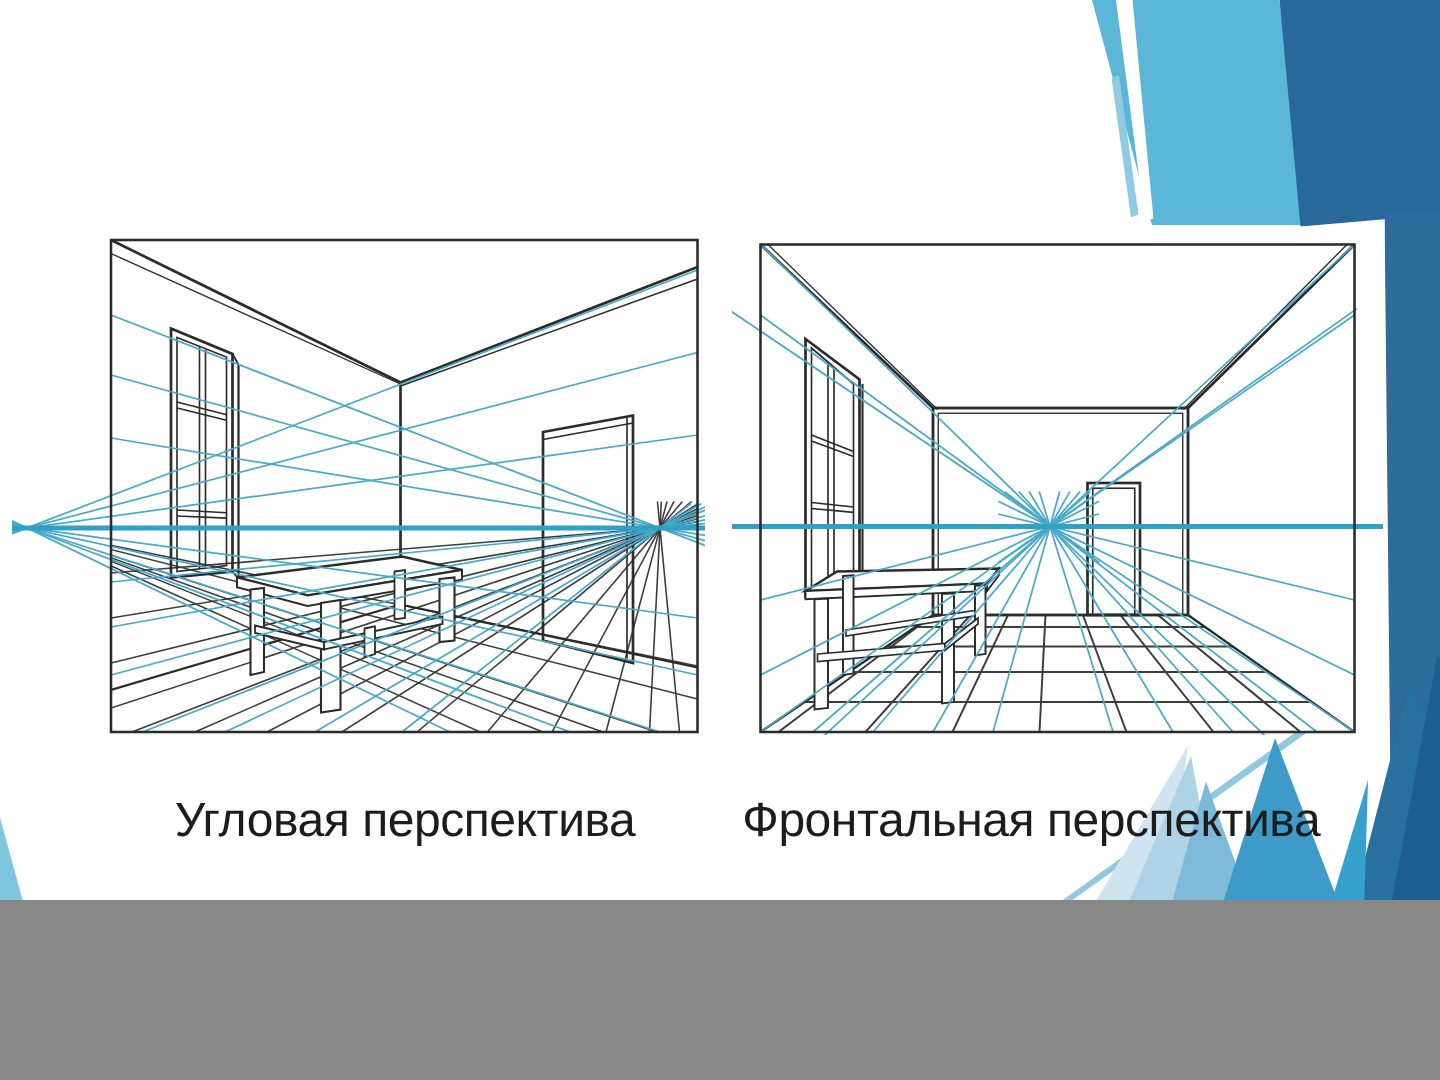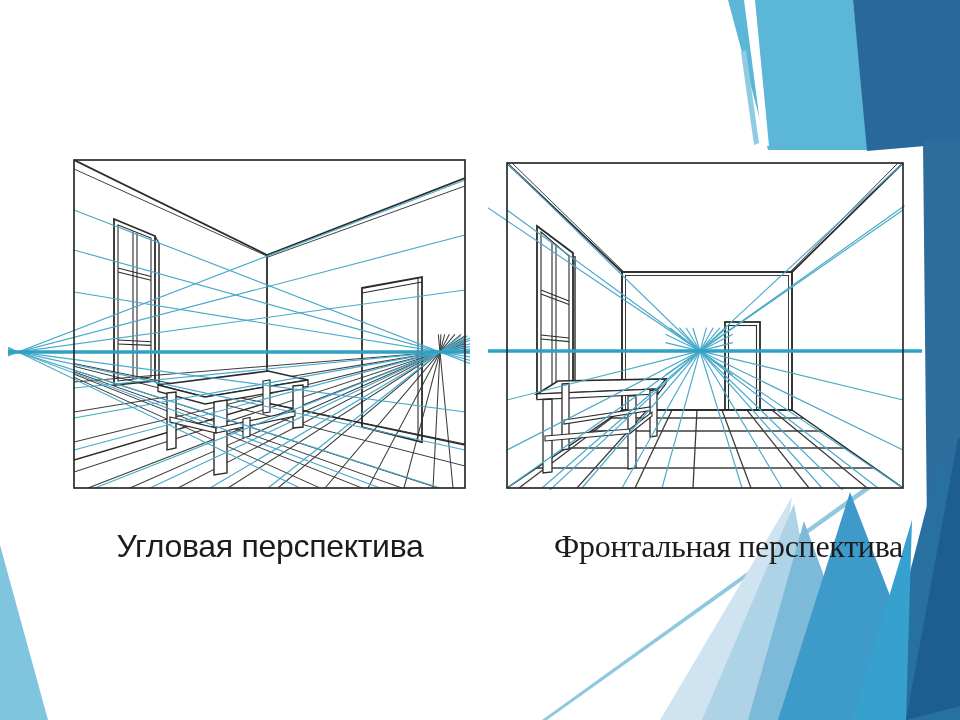--- a/index.html
+++ b/index.html
@@ -1,17 +1,17 @@
 <!DOCTYPE html>
 <html style="--background: #ffffff; --caption-text: #1c1c1c; --ink: #2b2b2b; --ink-light: #3c3c3c; --horizon: #2fa0c6; --construction: #48a9c9; --decor-light-blue: #5cb6d7; --decor-sliver-blue: #8fcbe3; --decor-dark-blue: #29689a; --decor-band-blue: #2d6c9b; --decor-wedge-blue: #7ec5dd; --decor-line-blue: #90c8e0; --decor-pale-1: #cfe4f0; --decor-pale-2: #aed2e6; --decor-mid-1: #7db9d8; --decor-mid-2: #3e9ac8; --decor-deep-1: #27709f; --decor-navy: #1d5e90; --decor-accent: #36a0ce;"><head>
 <meta charset="utf-8">
 <style>
   html,body{margin:0;padding:0;background:#888;}
   .slide{
-    position:relative;width:960px;height:720px;overflow:hidden;
+    position:relative;width:960px;height:600px;overflow:hidden;
     background:var(--background,#ffffff);
     font-family:"Liberation Sans",sans-serif;
   }
   .decor{position:absolute;inset:0;pointer-events:none;}
   .d-tr-light{clip-path:polygon(728px 0,853px 0,869px 150px,768px 150px);background:var(--decor-light-blue,#5cb6d7);}
   .d-tr-notch{clip-path:polygon(744px 0,755px 0,769px 146px,763px 146px);background:#ffffff;}
   .d-tr-sliver{clip-path:polygon(741px 52px,746px 50px,759px 143px,754px 145px);background:var(--decor-sliver-blue,#8fcbe3);}
   .d-tr-dark{clip-path:polygon(853px 0,960px 0,960px 143px,867px 151px);background:var(--decor-dark-blue,#29689a);}
   .d-band{clip-path:polygon(923px 141px,960px 141px,960px 720px,929px 720px);background:var(--decor-band-blue,#2d6c9b);}
   .d-bl-wedge{clip-path:polygon(0 545px,48px 720px,0 720px);background:var(--decor-wedge-blue,#7ec5dd);}
@@ -28,21 +28,21 @@
   .drawing.left{left:0;width:480px;height:350px;}
   .drawing.right{left:480px;width:460px;height:350px;}
 
   .caption{
     position:absolute;top:526px;
     font-size:32px;line-height:40px;font-weight:400;
     letter-spacing:-0.3px;text-align:center;
     color:var(--caption-text,#1c1c1c);
   }
   .caption.left{left:60px;width:420px;}
-  .caption.right{left:506px;width:445px;font-family:Liberation Serif, serif;}
+  .caption.right{left:465px;width:445px;}
 
   
   .lnk{stroke:var(--ink,#2b2b2b);fill:none;}
   .lnk2{stroke:var(--ink-light,#3c3c3c);fill:none;}
   .lcy{stroke:var(--construction,#48a9c9);fill:none;}
   .wf{fill:#ffffff;stroke:var(--ink,#2b2b2b);}
   .hz{stroke:var(--horizon,#2fa0c6);}
 </style>
 </head>
 <body>

